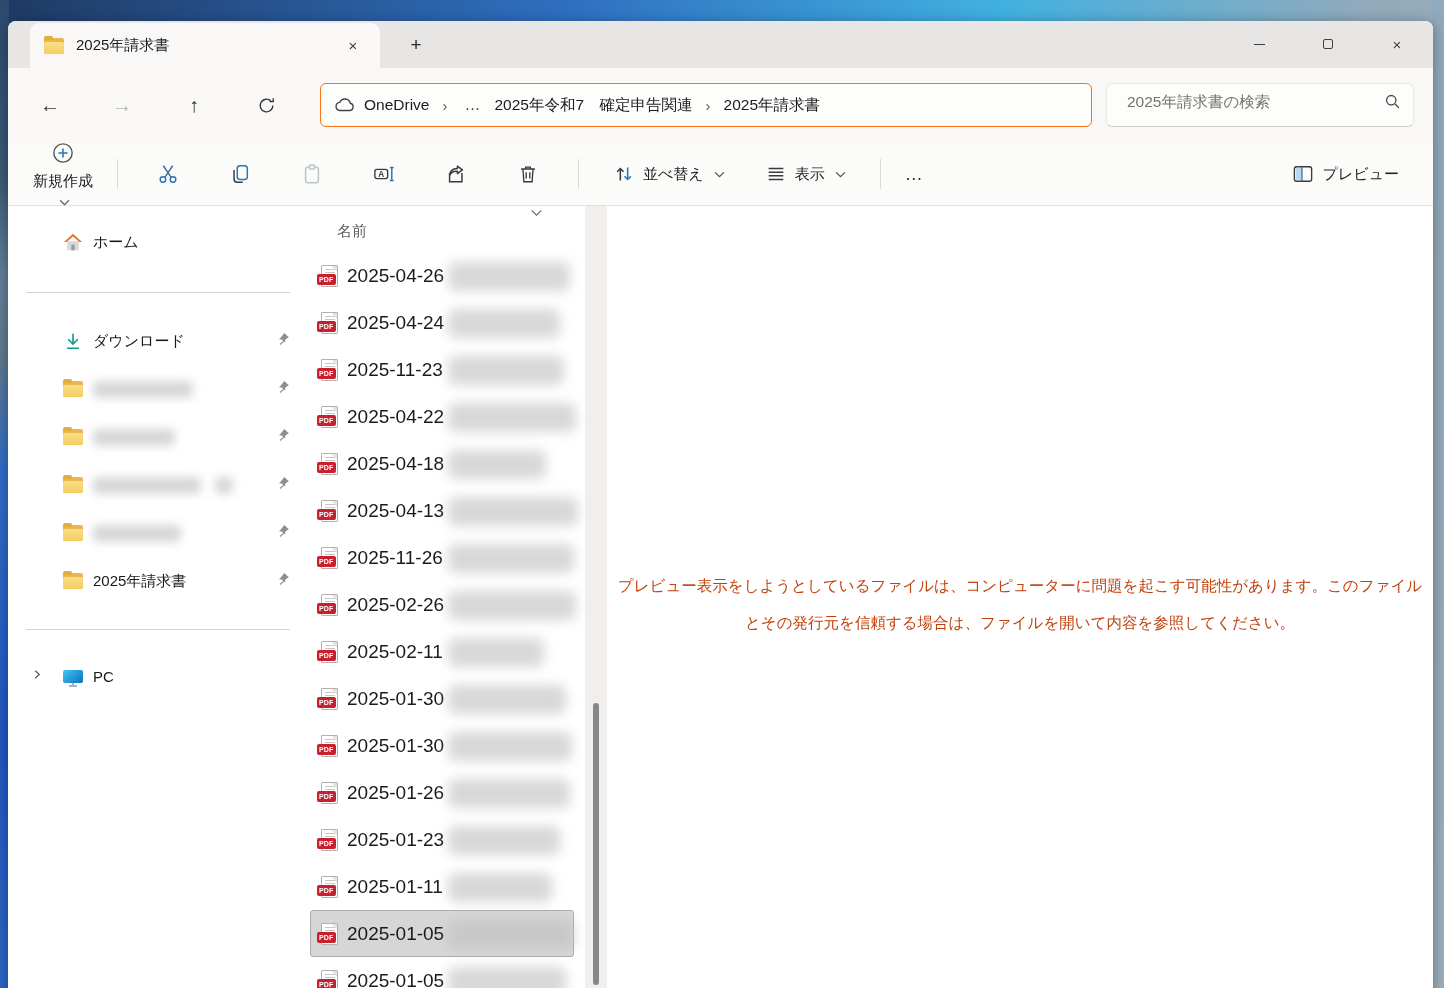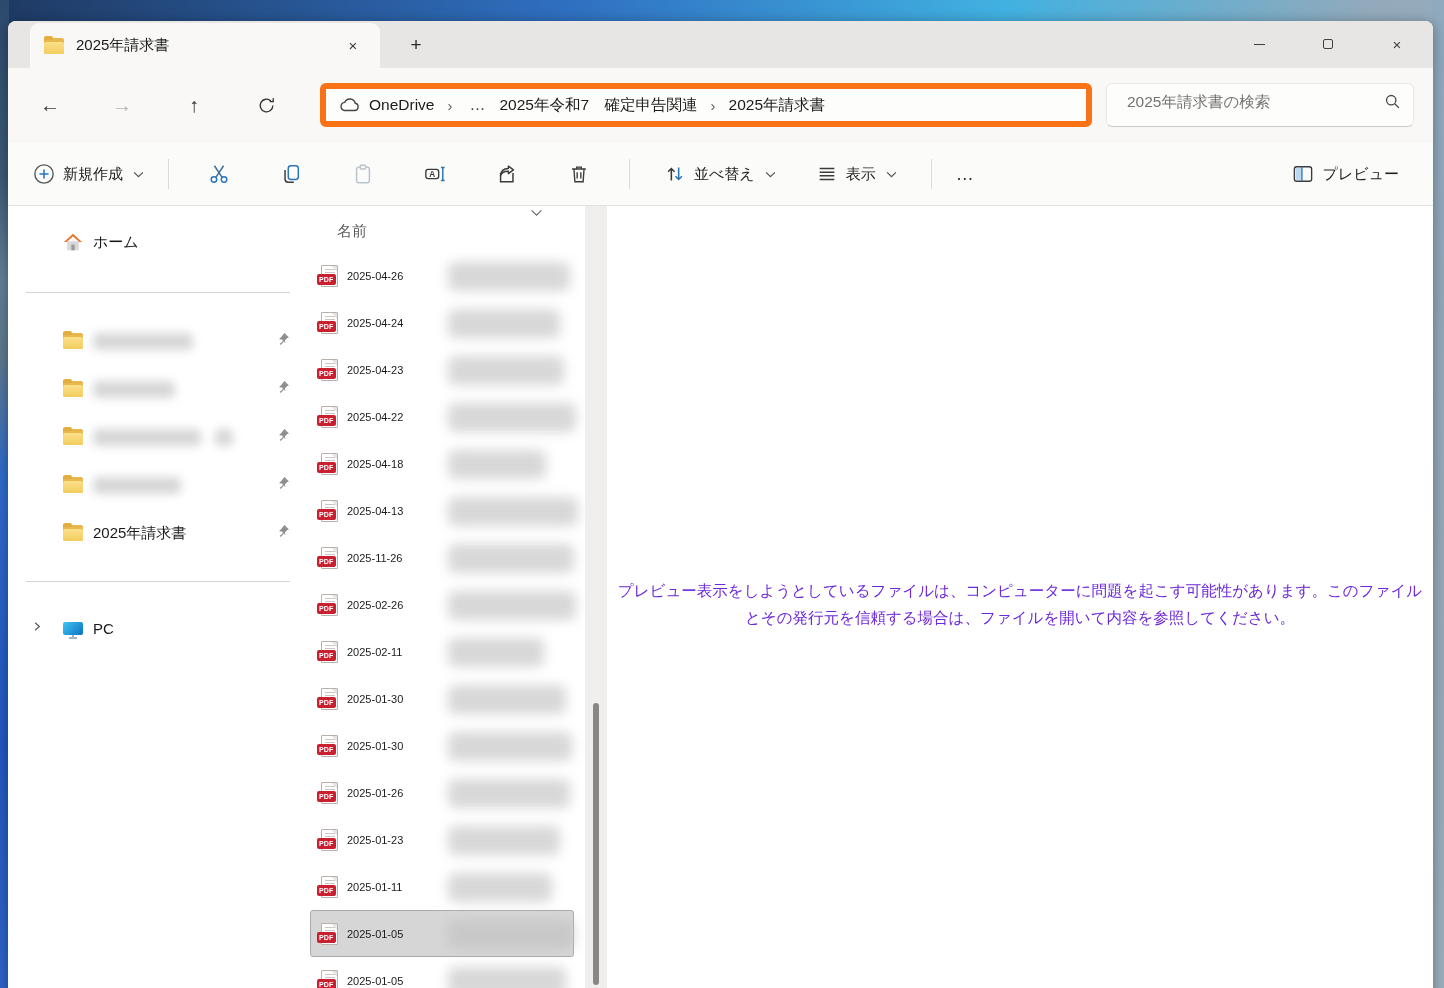--- a/index.html
+++ b/index.html
@@ -35,36 +35,36 @@
   .glyph-max { width:10px; height:10px; border:1px solid #404040; border-radius:2px; }
   .glyph-close { font-size:15px; }
 
   
   .navbar { position:relative; height:75px; background:#f9f8f7; }
   .nav-btns { position:absolute; left:19px; top:15px; display:flex; gap:26px; }
   .nav-btn { width:46px; height:44px; border-radius:5px; display:flex; align-items:center; justify-content:center;
     font-size:20px; color:#333; }
   .nav-btn.disabled { color:#b4b4b4; }
   .address { position:absolute; left:312px; top:15px; width:772px; height:44px;
-    background:#fdfdfc; border:6px solid #f97316; border-radius:6px;
+    background:#fdfdfc; border:1px solid #f97316; border-radius:6px;
     display:flex; align-items:center; padding:0 12px; gap:9px; }
   .crumb { font-size:15.5px; color:#1b1b1b; white-space:nowrap; }
   .crumb-sep { font-size:15px; color:#5a5a5a; padding:0 4px; }
   .crumb-more { font-size:16px; color:#3c3c3c; letter-spacing:1px; padding:0 4px; }
   .search-box { position:absolute; left:1098px; top:15px; width:308px; height:44px;
     background:#fdfdfc; border:1px solid #ebe9e7; border-bottom-color:#cfcdcb; border-radius:6px;
     display:flex; align-items:center; padding:0 12px 7px 20px; }
   .search-box input { flex:1; border:none; outline:none; background:transparent;
     font-size:15.5px; color:#1b1b1b; font-family:inherit; }
   .search-box input::placeholder { color:#767472; }
 
   
   .toolbar { position:relative; height:63px; background:#fbfbfa; border-bottom:1px solid #e4e2df;
     display:flex; align-items:center; padding:0 30px 0 25px; }
-  .tb-new { display:flex; align-items:center; gap:8px; padding:8px 10px 8px 0; }
+  .tb-new { display:flex; align-items:center; gap:8px; padding:8px 10px 8px 0;flex-direction:column; }
   .tb-label { font-size:15px; color:#1b1b1b; white-space:nowrap; }
   .tb-chev { margin-left:2px; }
   .tb-sep { width:1px; height:30px; background:#dddbd9; margin:0 14px; }
   .tb-icon { width:48px; height:44px; display:flex; align-items:center; justify-content:center; margin:0 12px; border-radius:5px; }
   .tb-group { display:flex; align-items:center; gap:8px; padding:8px 6px; margin:0 14px; }
   .tb-more { font-size:18px; color:#2c2c2c; letter-spacing:2px; margin:0 10px; }
   .tb-preview { margin-left:auto; display:flex; align-items:flex-end; gap:9px; padding:8px 4px; }
 
   
   .content { position:absolute; left:0; top:185px; right:0; bottom:0; background:#fff; display:flex; }
@@ -84,36 +84,36 @@
   .blur-chip { height:17px; border-radius:5px; background:#b5b5b5; filter:blur(5px); opacity:.55; }
 
   
   .filelist { width:305px; flex:none; position:relative; }
   .fl-chev { position:absolute; left:228px; top:3px; }
   .fl-header { position:absolute; left:35px; top:16px; font-size:15px; color:#5f5f5f; }
   .fl-rows { position:absolute; left:0; top:46px; right:0; }
   .file-row { height:47px; display:flex; align-items:center; position:relative; margin:0 33px 0 8px;
     border:1px solid transparent; border-radius:3px; padding-left:10px; }
   .file-row.selected { background:#d6d6d6; border-color:#ababab; }
-  .file-date { font-size:11px; color:#1a1a1a; margin-left:9px; white-space:nowrap; }
+  .file-date { font-size:19px; color:#1a1a1a; margin-left:9px; white-space:nowrap; }
   .file-blur { position:absolute; left:137px; top:9px; height:29px; border-radius:7px;
     background:#c0c0c0; filter:blur(6px); opacity:.62; }
   .pdf-ico { width:17px; height:22px; position:relative; flex:none;
     background:linear-gradient(225deg,#e8e4e1 0 4px,#fff 4px); border:1px solid #b9b0ac; border-radius:1px; }
   .pdf-ico i { position:absolute; left:3px; right:2px; top:3px; height:8px;
     background:repeating-linear-gradient(#cdc6c2 0 1px,transparent 1px 3px); }
   .pdf-ico::after { content:"PDF"; position:absolute; left:-5px; bottom:1px;
     background:#c8202f; color:#fff; font-size:7px; font-weight:bold; line-height:1;
     padding:2px 2px; border-radius:2px; letter-spacing:.2px; }
   .fl-track { position:absolute; right:0; top:0; bottom:0; width:22px; background:#f1efee; }
   .fl-thumb { position:absolute; right:8px; top:497px; width:6px; height:282px; background:#878787; border-radius:3px; }
 
   
   .preview { flex:1; display:flex; align-items:center; justify-content:center; background:#fff; }
-  .pv-msg { max-width:840px; text-align:center; font-size:15.5px; line-height:27px; color:#6d28d9; padding:0 10px; }
+  .pv-msg { max-width:840px; text-align:center; font-size:15.5px; line-height:37px; color:#c2410c; padding:0 10px; }
 
   
   .folder-ico { width:20px; height:16px; position:relative; flex:none; }
   .folder-ico::before { content:""; position:absolute; left:0; top:0; width:20px; height:16px;
     background:#e9b84d; border-radius:2px; }
   .folder-ico::after { content:""; position:absolute; left:0; top:4px; width:20px; height:12px;
     background:linear-gradient(#fbe089,#f3cd5f); border-radius:2px 2px 2px 2px; }
   .folder-ico b { content:""; position:absolute; left:0; top:-2px; width:9px; height:4px;
     background:#e3ae3f; border-radius:2px 2px 0 0; }
 
@@ -285,20 +285,33 @@
               <rect x="10" y="14" width="4" height="7" fill="#9a9a9a"></rect>
             </svg>
         </span>
         <span class="sb-label">ホーム</span>
       </div>
       <div class="sb-gap1">
           <span class="sb-line"></span>
         </div>
       <div class="sb-row">
         <span class="sb-ico">
+          <svg width="18" height="19" viewBox="0 0 24 25" fill="none" stroke="#159a88" stroke-width="2.2">
+              <path d="M12 2v13M5.5 9.5 12 16l6.5-6.5M4 21.5h16"></path>
+            </svg>
+        </span>
+        <span class="sb-label">ダウンロード</span>
+        <span class="sb-pin">
+          <svg width="14" height="14" viewBox="0 0 16 16">
+              <path fill="#8f8f8f" d="M9.6 1.2l5.2 5.2-2.2.6-2.3 2.3.3 3.2-1.6-1.6-3.6 4-1.2-1.2 4-3.6L6.6 8.6l-3.2-.3 2.3-2.3z"></path>
+            </svg>
+        </span>
+      </div>
+      <div class="sb-row">
+        <span class="sb-ico">
             <span class="folder-ico">
               <b></b>
             </span>
           </span>
         <span class="blur-chip" style="width:100px"></span>
         <span class="sb-pin">
           <svg width="14" height="14" viewBox="0 0 16 16">
               <path fill="#8f8f8f" d="M9.6 1.2l5.2 5.2-2.2.6-2.3 2.3.3 3.2-1.6-1.6-3.6 4-1.2-1.2 4-3.6L6.6 8.6l-3.2-.3 2.3-2.3z"></path>
             </svg>
         </span>
@@ -392,21 +405,21 @@
           <span class="pdf-ico">
               <i></i>
             </span>
           <span class="file-date">2025-04-24</span>
           <span class="file-blur" style="width:112px"></span>
         </div>
         <div class="file-row">
           <span class="pdf-ico">
               <i></i>
             </span>
-          <span class="file-date">2025-04-23</span>
+          <span class="file-date">2025-11-23</span>
           <span class="file-blur" style="width:116px"></span>
         </div>
         <div class="file-row">
           <span class="pdf-ico">
               <i></i>
             </span>
           <span class="file-date">2025-04-22</span>
           <span class="file-blur" style="width:128px"></span>
         </div>
         <div class="file-row">

